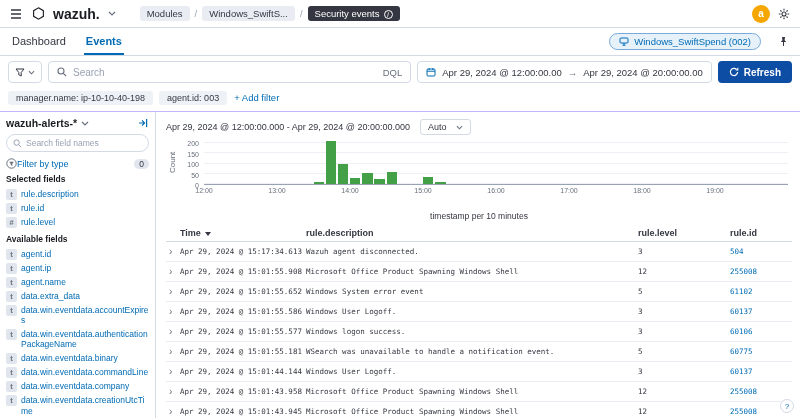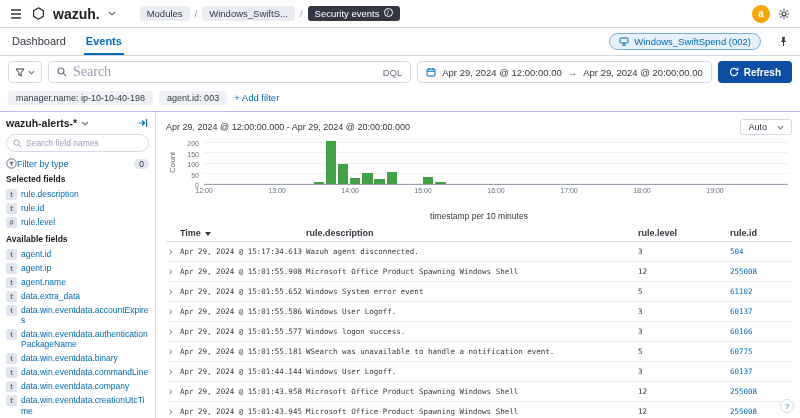--- a/index.html
+++ b/index.html
@@ -9,35 +9,35 @@
   .iconbtn{background:none;border:none;cursor:pointer;color:#343741;display:flex;align-items:center;padding:2px}
   svg{display:block}
 
   
   .topbar{height:28px;display:flex;align-items:center;gap:6px;padding:0 8px;border-bottom:1px solid #D3DAE6;background:#fff}
   .logo-text{font-weight:bold;font-size:14px;color:#1a1c21;cursor:pointer}
   .breadcrumbs{display:flex;align-items:center;gap:5px;margin-left:16px;font-size:9.5px}
   .crumb{background:#E9EDF3;color:#343741;padding:2px 7px;border-radius:3px;white-space:nowrap;cursor:pointer}
   .crumb-sep{color:#98A2B3}
   .crumb-sep::before{content:"/"}
-  .crumb.dark{background:#343741;color:#fff;display:inline-flex;align-items:flex-start;gap:4px;cursor:default}
+  .crumb.dark{background:#343741;color:#fff;display:inline-flex;align-items:flex-end;gap:4px;cursor:default}
   .info-badge{width:9px;height:9px;border:1px solid #fff;border-radius:50%;font-size:6.5px;display:inline-flex;align-items:center;justify-content:center;font-style:italic;cursor:pointer}
   .avatar{width:18px;height:18px;border-radius:50%;background:#F5A700;color:#fff;font-size:10px;display:inline-flex;align-items:center;justify-content:center;font-weight:bold;cursor:pointer}
 
   
   .tabsbar{height:28px;display:flex;align-items:stretch;gap:16px;padding:0 10px;border-bottom:1px solid #D3DAE6;background:#fff}
   .tab{display:flex;align-items:center;font-size:11px;color:#343741;cursor:pointer;border-bottom:2px solid transparent;padding:0 2px}
   .tab.active{color:#006BB4;border-bottom-color:#006BB4;font-weight:bold}
   .agent-pill{display:flex;align-items:center;gap:5px;align-self:center;border:1px solid #79AAD9;background:#E6F1FA;color:#006BB4;font-size:9.5px;padding:2px 9px;border-radius:10px;cursor:pointer;white-space:nowrap}
 
   
   .querybar{height:32px;display:flex;align-items:center;gap:6px;padding:0 8px;background:#fff}
   .filter-combo{display:flex;align-items:center;gap:3px;border:1px solid #D3DAE6;background:#fff;border-radius:4px;height:22px;padding:0 6px;color:#343741;cursor:pointer}
   .searchbox{flex:1;display:flex;align-items:center;gap:6px;border:1px solid #D3DAE6;border-radius:4px;height:22px;padding:0 8px;background:#fff;min-width:0}
-  .searchbox input{flex:1;border:none;outline:none;font-size:14px;font-family:Liberation Serif, serif;color:#343741;min-width:0}
+  .searchbox input{flex:1;border:none;outline:none;font-size:10px;font-family:Liberation Sans, sans-serif;color:#343741;min-width:0}
   .searchbox input::placeholder{color:#98A2B3}
   .dql{color:#69707D;font-size:9.5px;cursor:pointer}
   .datepicker{display:flex;align-items:center;gap:6px;border:1px solid #D3DAE6;border-radius:4px;height:22px;padding:0 8px;background:#fff;font-size:9.5px;white-space:nowrap;color:#343741;cursor:pointer}
   .datepicker .cal{color:#006BB4}
   .range-arrow{color:#69707D}
   .refresh{display:flex;align-items:center;gap:5px;background:#0e4da4;color:#fff;border:none;border-radius:4px;height:22px;padding:0 11px;font-size:10px;font-weight:bold;cursor:pointer}
 
   
   .filterbar{height:24px;display:flex;align-items:center;gap:7px;padding:0 8px 4px;background:#fff;border-bottom:1px solid #c4b5fd}
   .pills{display:flex;gap:6px}
@@ -59,21 +59,21 @@
   .sb-filter-type .link{color:#006BB4;flex:1;cursor:pointer}
   .count-badge{background:#E0E5EE;border-radius:8px;padding:0 5px;font-size:8.5px;color:#343741}
   .sb-heading{font-size:8.5px;font-weight:bold;color:#1a1c21;margin:5px 0 3px}
   .field-row{display:flex;align-items:flex-start;gap:4px;padding:1.5px 0;cursor:pointer}
   .field-type{width:11px;height:11px;border-radius:2px;background:#E0E5EE;color:#69707D;font-size:7.5px;display:flex;align-items:center;justify-content:center;flex:none;font-weight:bold}
   .field-name{color:#006BB4;font-size:8.5px;line-height:1.25;overflow-wrap:anywhere}
 
   
   .content{flex:1;min-width:0;padding:4px 8px 0 10px;overflow:hidden;display:flex;flex-direction:column}
   .hits{text-align:center;font-size:12px;font-weight:bold;color:#343741}
-  .chart-sub{display:flex;align-items:center;justify-content:space-between;gap:10px;font-size:9px;color:#343741;margin:3px 0 4px}
+  .chart-sub{display:flex;align-items:center;justify-content:flex-start;gap:10px;font-size:9px;color:#343741;margin:3px 0 4px}
   .interval-select{display:flex;align-items:center;gap:10px;border:1px solid #D3DAE6;border-radius:3px;padding:2px 7px;font-size:9px;cursor:pointer;background:#fff;color:#343741}
 
   .chart{display:grid;grid-template-columns:12px 26px 1fr;grid-template-rows:46px 14px;margin-right:4px}
   .ylab{grid-column:1;grid-row:1;writing-mode:vertical-rl;transform:rotate(180deg);font-size:8px;color:#69707D;display:flex;align-items:center;justify-content:center}
   .yticks{grid-column:2;grid-row:1;position:relative;font-size:7px;color:#69707D}
   .yticks span{position:absolute;right:5px;transform:translateY(50%)}
   .plot{grid-column:3;grid-row:1;position:relative;border-bottom:1px solid #98A2B3}
   .gridline{position:absolute;left:0;right:0;height:1px;background:#EDF0F5}
   .bar{position:absolute;bottom:0;cursor:pointer}
   .xticks-row{grid-column:3;grid-row:2;position:relative}

